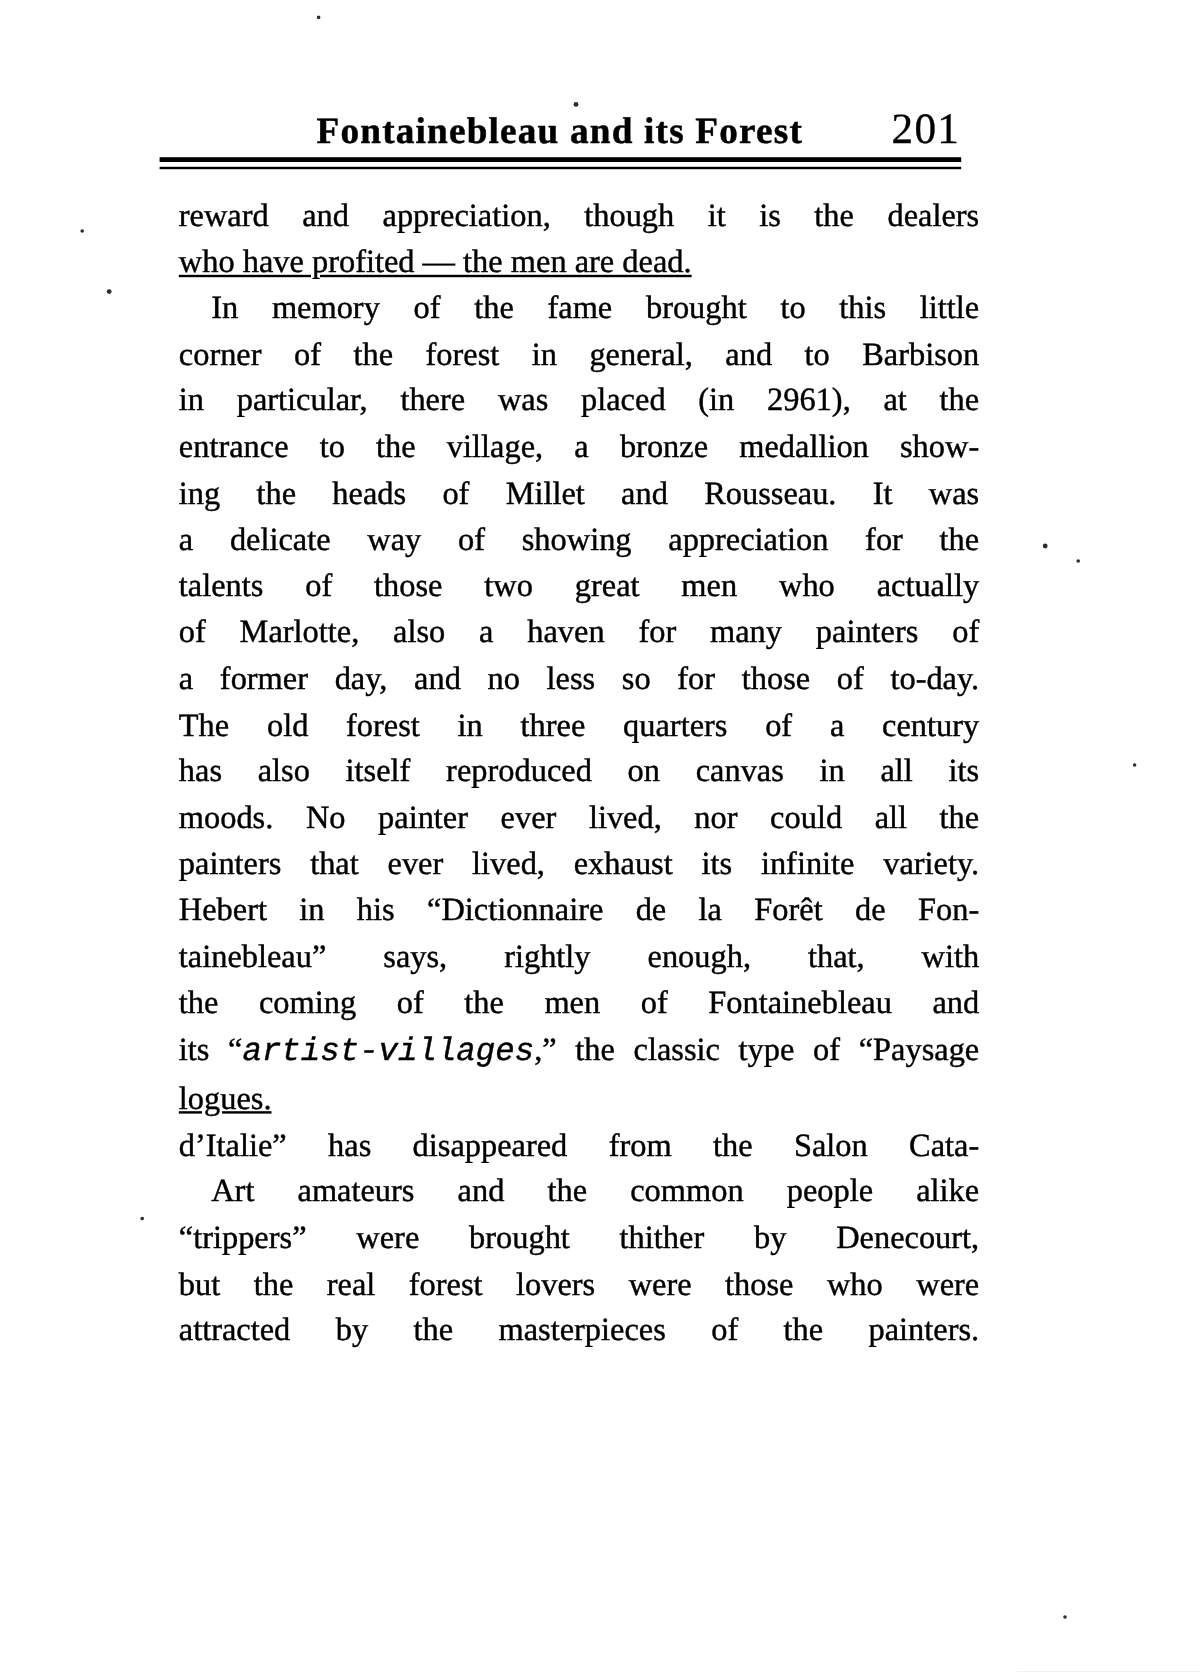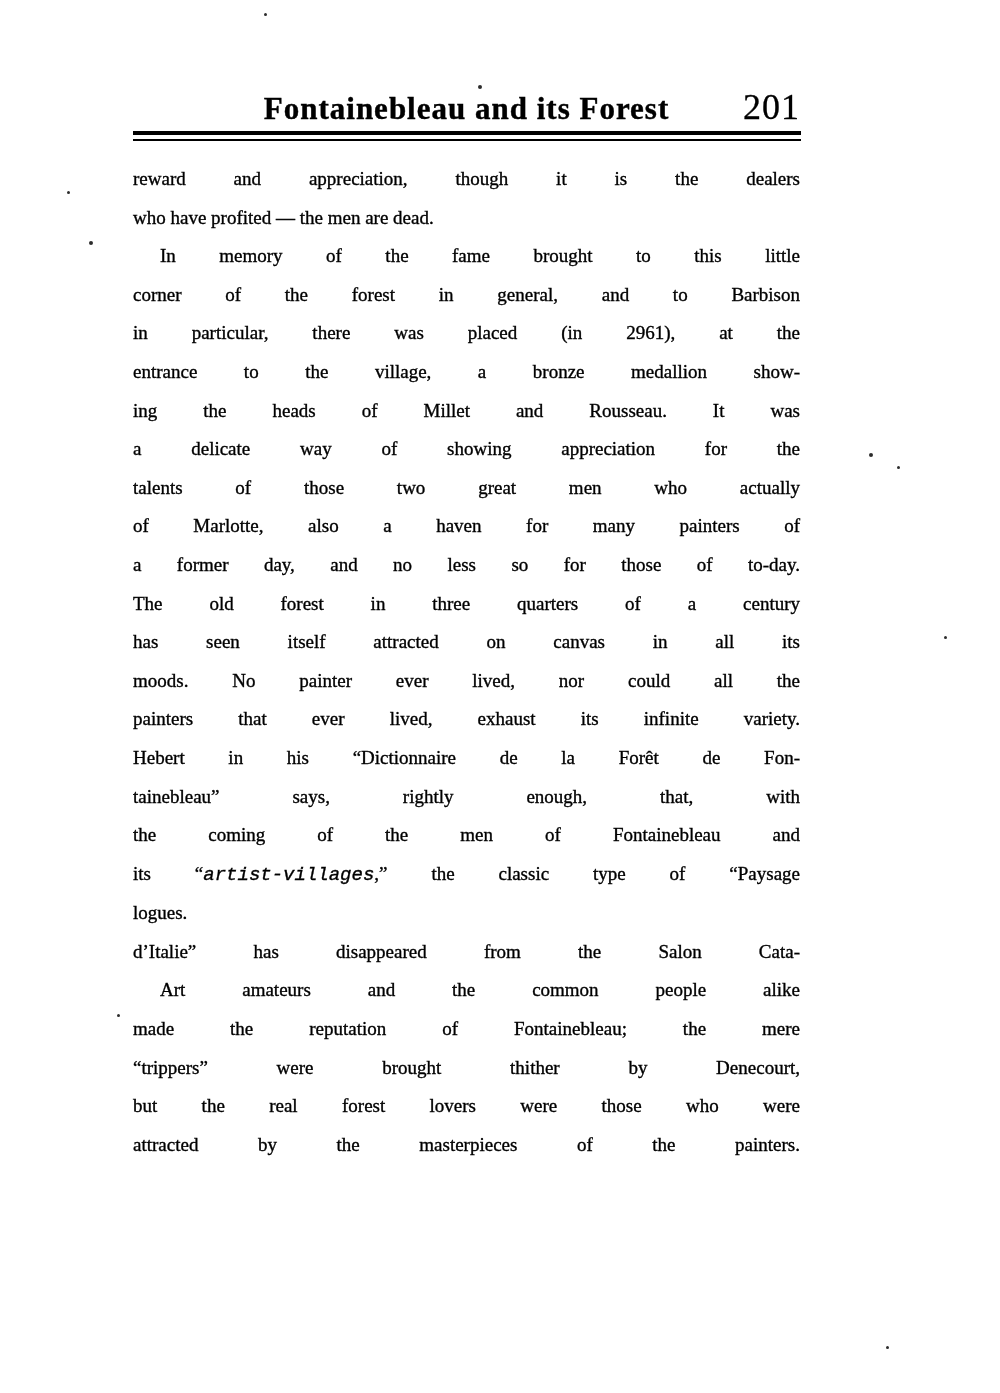--- a/index.html
+++ b/index.html
@@ -41,34 +41,34 @@
     position: absolute;
     left: 133px;
     top: 131px;
     width: 668px;
   }
   .rule-top    { height: 4px; background: #000; }
   .rule-gap    { height: 4px; }
   .rule-bottom { height: 2px; background: #000; }
   .page-body {
     position: absolute;
-    left: 133px;
+    left: 149px;
     top: 160px;
     width: 667px;
-    font-size: 19px;
+    font-size: 27px;
     line-height: 38.6px;
     -webkit-text-stroke: 0.35px #000;
   }
   .para { margin: 0; }
   .line {
     text-align: justify;
     text-align-last: justify;
     hyphens: none;
   }
-  .line.lastline { text-align-last: left; }
+  .line.lastline { text-align-last: left; text-decoration: underline; }
   .line.firstline { text-indent: 27px; }
   .italic { font-style: italic; font-family: Liberation Mono, monospace; }
   .speck {
     position: absolute;
     background: #151515;
     border-radius: 50%;
     opacity: 0.9;
   }
 </style>
 </head>
@@ -101,33 +101,32 @@
         <div class="line"><span>in particular, there was placed (in 2961), at the</span></div>
         <div class="line"><span>entrance to the village, a bronze medallion show-</span></div>
         <div class="line"><span>ing the heads of Millet and Rousseau.  It was</span></div>
         <div class="line"><span>a delicate way of showing appreciation for the</span></div>
         <div class="line"><span>talents of those two great men who actually</span></div>
       </div>
       <div class="para">
         <div class="line"><span>of Marlotte, also a haven for many painters of</span></div>
         <div class="line"><span>a former day, and no less so for those of to-day.</span></div>
         <div class="line"><span>The old forest in three quarters of a century</span></div>
-        <div class="line"><span>has seen itself attracted on canvas in all its</span></div>
+        <div class="line"><span>has also itself reproduced on canvas in all its</span></div>
         <div class="line"><span>moods.  No painter ever lived, nor could all the</span></div>
         <div class="line"><span>painters that ever lived, exhaust its infinite variety.</span></div>
         <div class="line"><span>Hebert in his “Dictionnaire de la Forêt de Fon-</span></div>
         <div class="line"><span>tainebleau” says, rightly enough, that, with</span></div>
         <div class="line"><span>the coming of the men of Fontainebleau and</span></div>
         <div class="line"><span>its “</span><span class="italic">artist-villages</span><span>,” the classic type of “Paysage</span></div>
         <div class="line lastline"><span>logues.</span></div>
         <div class="line"><span>d’Italie” has disappeared from the Salon Cata-</span></div>
       </div>
       <div class="para">
         <div class="line firstline"><span>Art amateurs and the common people alike</span></div>
-        <div class="line"><span>made the reputation of Fontainebleau; the mere</span></div>
         <div class="line"><span>“trippers” were brought thither by Denecourt,</span></div>
         <div class="line"><span>but the real forest lovers were those who were</span></div>
         <div class="line"><span>attracted by the masterpieces of the painters.</span></div>
       </div>
     </main>
 
 <div class="speck" style="left: 264px; top: 13px; width: 3px; height: 3px;"></div>
     <div class="speck" style="left: 478px; top: 85px; width: 4px; height: 4px;"></div>
     <div class="speck" style="left: 67px; top: 191px; width: 3px; height: 3px;"></div>
     <div class="speck" style="left: 89px; top: 241px; width: 4px; height: 4px;"></div>

